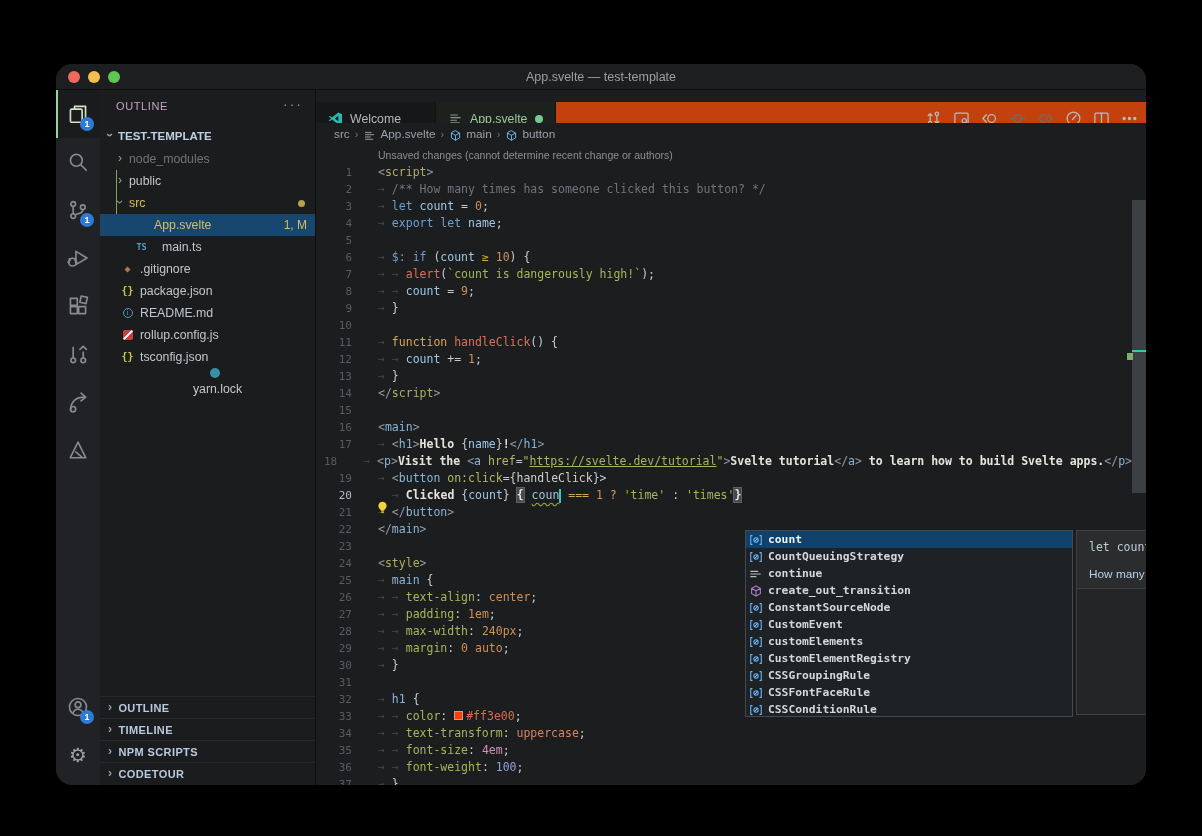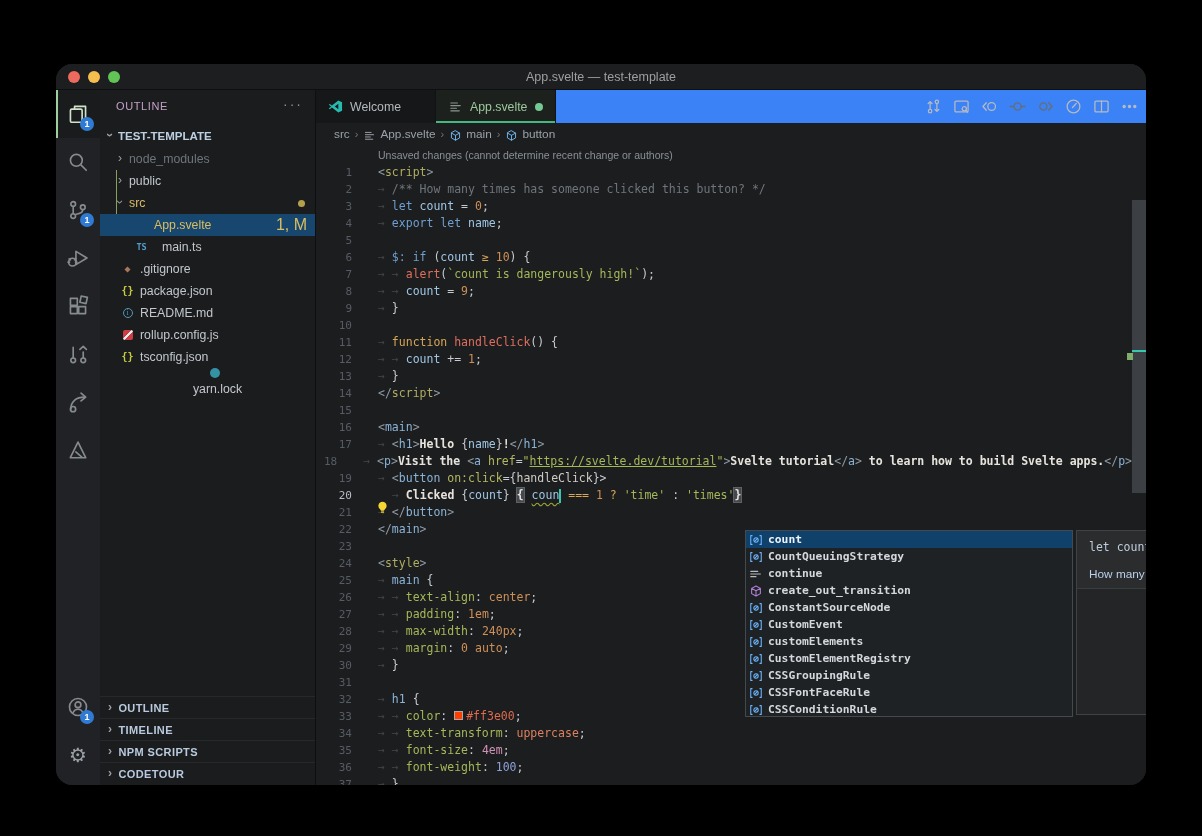--- a/index.html
+++ b/index.html
@@ -44,32 +44,32 @@
   .chev.open { transform:rotate(90deg) translateX(-1px); }
   .tree { position:absolute; left:0; top:58px; right:0; }
   .trow { position:relative; height:22px; line-height:22px; font-size:12.3px; color:#c2c7cc;
     display:flex; align-items:center; white-space:nowrap; }
   .trow.sel { background:#17476e; }
   .trow.mod { color:#d9bd63; }
   .trow.dim { color:#6e747a; }
   .trow .chev { width:12px; text-align:center; }
   .ficon { width:15px; height:14px; display:inline-flex; align-items:center; justify-content:center;
     margin-right:5px; font-family:"DejaVu Sans Mono", monospace; }
-  .fbadge { position:absolute; right:8px; color:#d9bd63; font-size:16px; }
+  .fbadge { position:absolute; right:8px; color:#d9bd63; font-size:12px; }
   .fdot { position:absolute; right:10px; top:8px; width:7px; height:7px; border-radius:50%;
     background:#b5a14a; }
   .guide-green { position:absolute; left:16px; top:80px; width:1px; height:44px; background:#87a060; }
   .sb-sections { position:absolute; left:0; bottom:1px; right:0; }
   .sb-sec { height:22px; line-height:22px; border-top:1px solid #26282b; color:#b9cade;
     font-weight:bold; font-size:11px; letter-spacing:.4px; }
   .sb-sec .chev { margin:0 6px 0 8px; }
 
   
   .editor { position:absolute; left:260px; top:26px; right:0; bottom:0; background:#1c1d1f; }
-  .tabbar { position:absolute; left:0; top:0; right:0; height:33px; background:#3b82f6; }
+  .tabbar { position:absolute; left:0; top:12px; right:0; height:33px; background:#c2410c; }
   .tab { position:absolute; top:0; height:33px; width:120px; display:flex; align-items:center;
     padding-left:12px; gap:7px; font-size:12.3px; color:#b4b8bc; background:#151718;
     border-right:1px solid #101213; }
   .tab.active { background:#1d211e; color:#9cc79c; box-shadow:inset 0 -2px 0 #43b97f; }
   .tab .dirty { width:8px; height:8px; border-radius:50%; background:#73c991; margin-left:auto;
     margin-right:12px; }
   .tab svg { width:15px; height:15px; }
   .ed-actions { position:absolute; right:8px; top:0; height:33px; display:flex; align-items:center;
     gap:11px; color:#b6bac0; }
   .ed-actions .dimmed { color:#686d73; }

